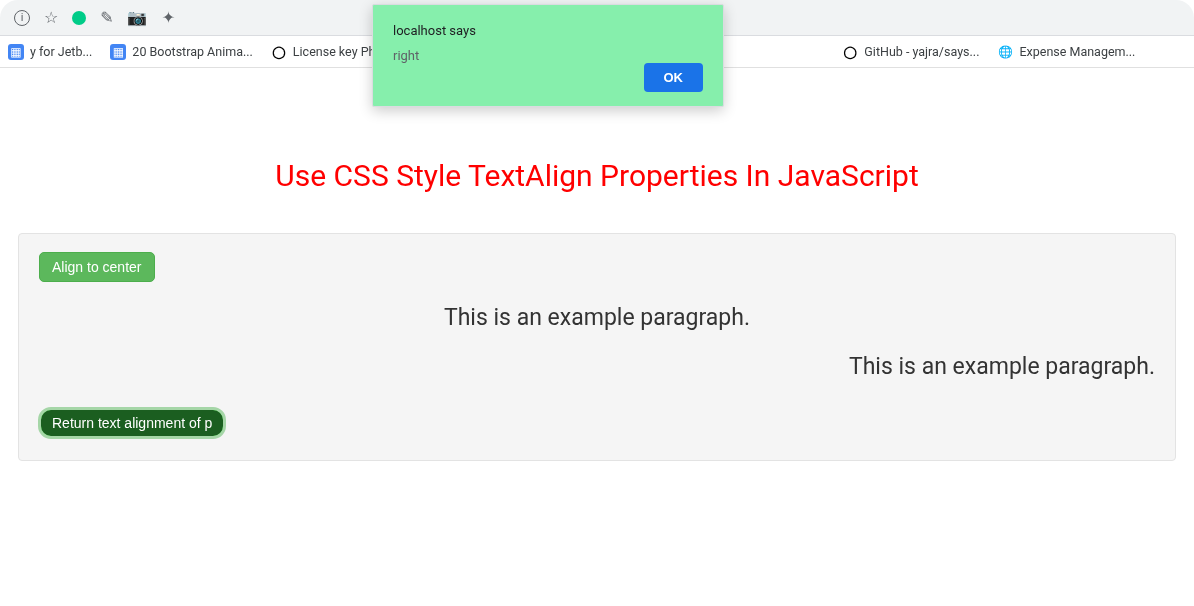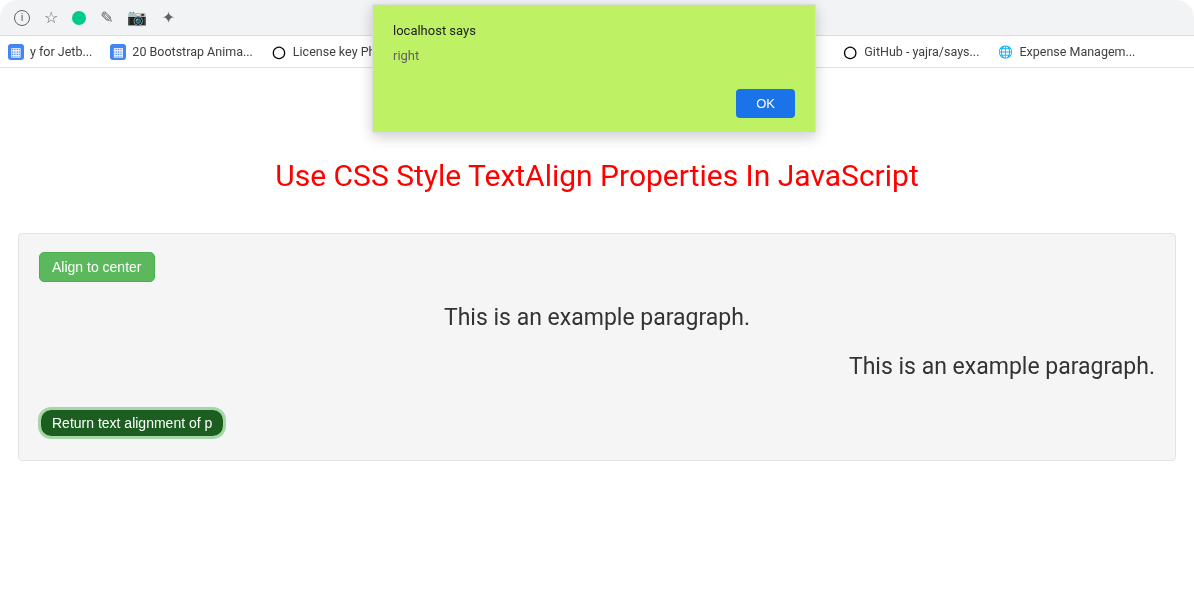--- a/index.html
+++ b/index.html
@@ -90,35 +90,35 @@
   }
   p.example { font-size:23px; color:#333; margin:22px 0 10px; }
   p.center { text-align:center; }
   p.right { text-align:right; }
   .spacer-btn-row { margin-top:28px; }
 
   
   .alert-dialog {
     position:absolute;
     top:4px; left:372px;
-    width:444px;
-    background:#bef264;
+    width:352px;
+    background:#86efac;
     border:1px solid #dadce0;
     border-radius:2px;
     box-shadow:0 4px 14px rgba(0,0,0,.2);
     padding:18px 20px 14px;
     z-index:1000;
   }
   .alert-dialog .title { font-size:13px; color:#202124; margin-bottom:10px; }
-  .alert-dialog .msg { font-size:13px; color:#5f6368; margin-bottom:26px; }
+  .alert-dialog .msg { font-size:13px; color:#5f6368; }
   .alert-dialog .btn-row { text-align:right; }
   .alert-dialog .ok-btn {
     background:#1a73e8; color:#fff;
     border:none; border-radius:4px;
-    padding:7px 20px; font-size:13px; font-weight:400;
+    padding:7px 20px; font-size:13px; font-weight:700;
     cursor:pointer;
   }
 </style>
 </head>
 <body>
 
 <div class="addr-bar">
   <span class="info-icon">i</span>
   <div class="right-icons">
     <span>☆</span>

